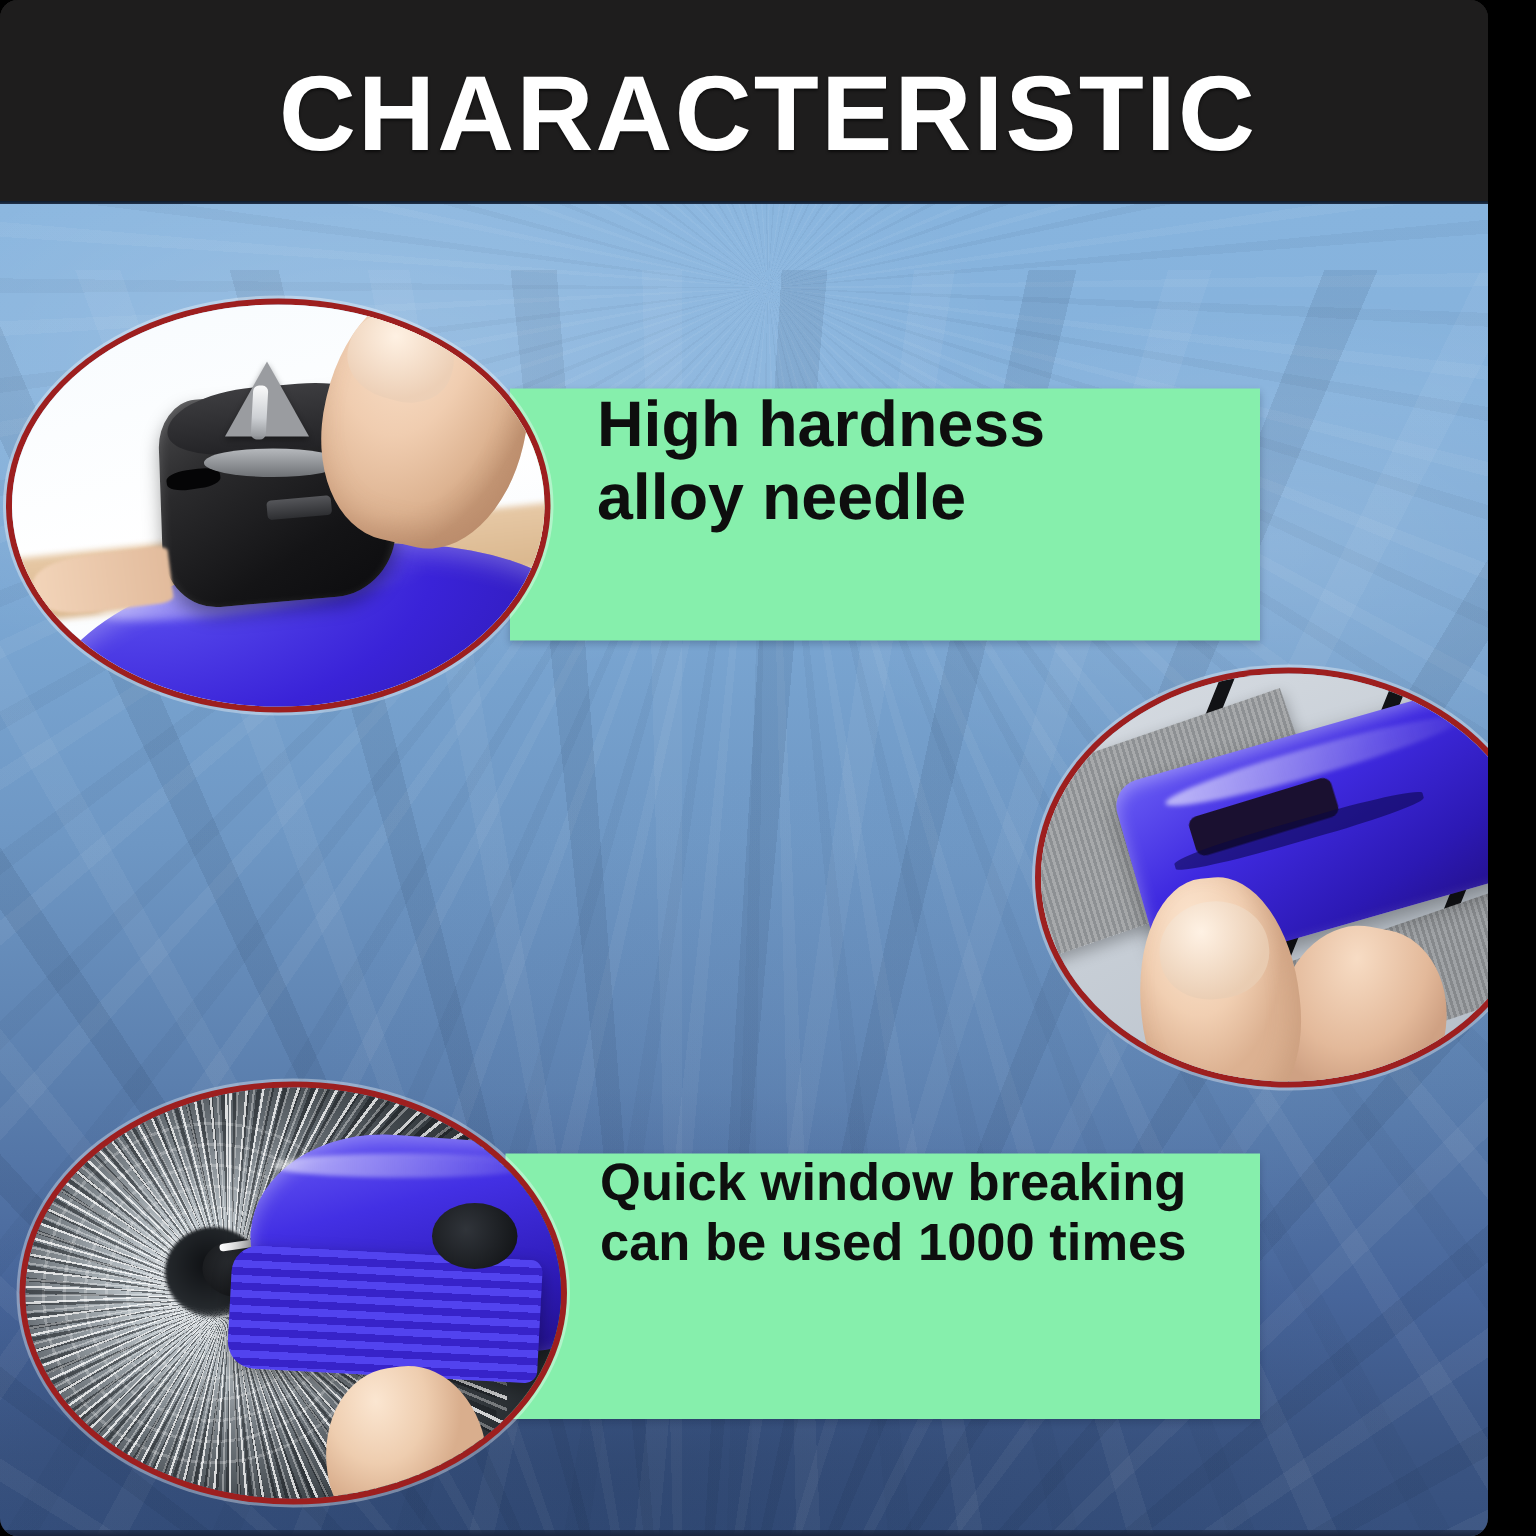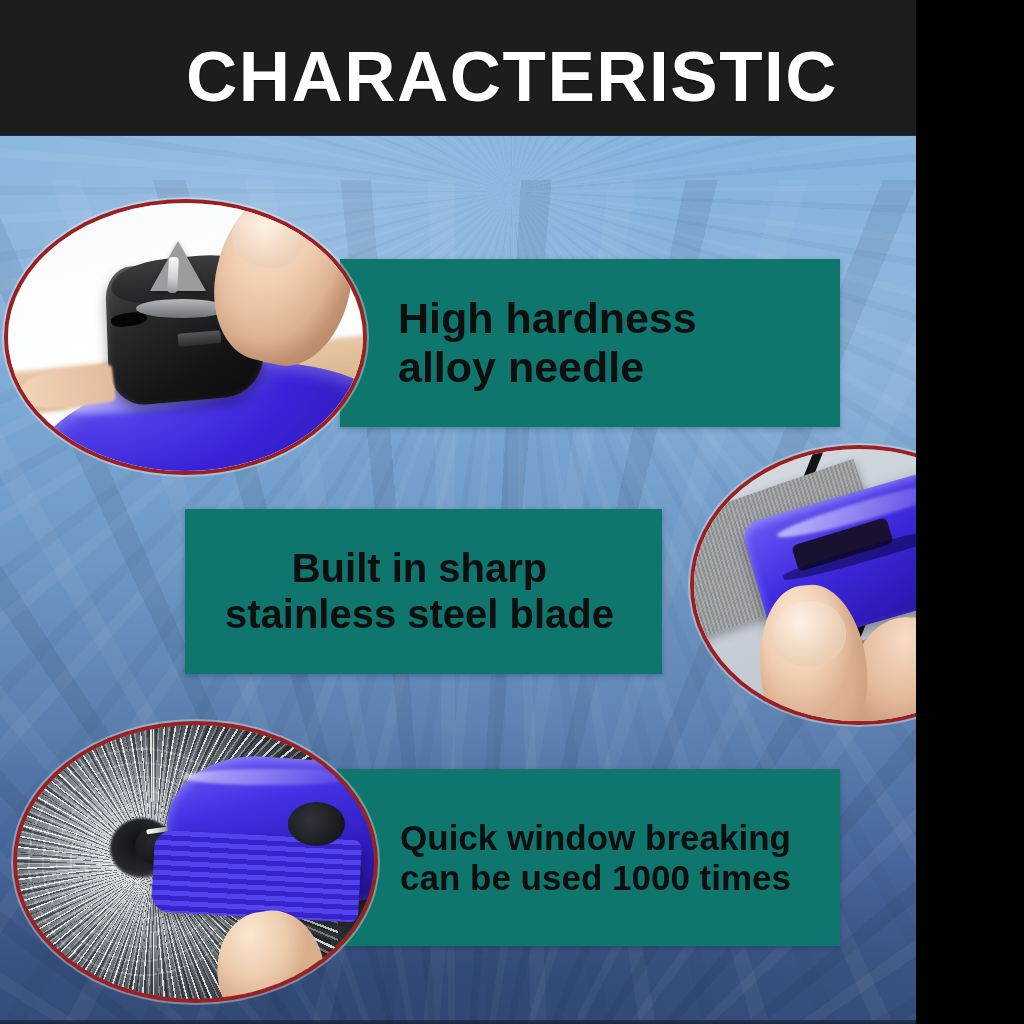--- a/index.html
+++ b/index.html
@@ -7,24 +7,25 @@
     margin: 0;
     padding: 0;
     background: #000;
   }
   body {
     font-family: "Liberation Sans", sans-serif;
   }
 
   #poster {
     position: relative;
-    width: 916px;
+    width: 992px;
     height: 1024px;
     overflow: hidden;
     background: #1e1e1e;
+    border-radius: 12px;
   }
 
   
   .topstrip {
     position: absolute;
     left: 0; top: 0;
     width: 1024px; height: 12px;
     background: #1d1d1d;
     overflow: hidden;
   }
@@ -114,24 +115,24 @@
   .stage-bottomline {
     position: absolute;
     left: 0; bottom: 0;
     width: 1024px; height: 4px;
     background: linear-gradient(to bottom, rgba(18,30,52,.55), #1b2740);
   }
 
   
   .panel {
     position: absolute;
-    background: #0f766e;
+    background: #86efac;
     box-shadow: 0 2px 5px rgba(10,25,50,.28);
     display: flex;
-    align-items: center;
+    align-items: flex-start;
     z-index: 4;
   }
   .panel-text {
     color: #0e0e0e;
     font-weight: bold;
     line-height: 1.14;
     white-space: pre-line;
   }
   #panel-1 { left: 340px; top: 259px; width: 500px; height: 168px; }
   #panel-1 .panel-text {
@@ -474,24 +475,20 @@
     <div class="stage-rays2"></div>
     <div class="stage-clouds"></div>
     <div class="stage-bottomline"></div>
   </div>
 
   <div class="panel" id="panel-1">
     <div class="panel-text">High hardness
 alloy needle</div>
   </div>
 
-  <div class="panel" id="panel-2">
-    <div class="panel-text">Built in sharp
-stainless steel blade</div>
-  </div>
 
   <div class="panel" id="panel-3">
     <div class="panel-text">Quick window breaking
 can be used 1000 times</div>
   </div>
 
   <div class="photo" id="photo-1">
     <div class="ph-inner">
       <div class="p1-bg"></div>
       <div class="p1-table"></div>

